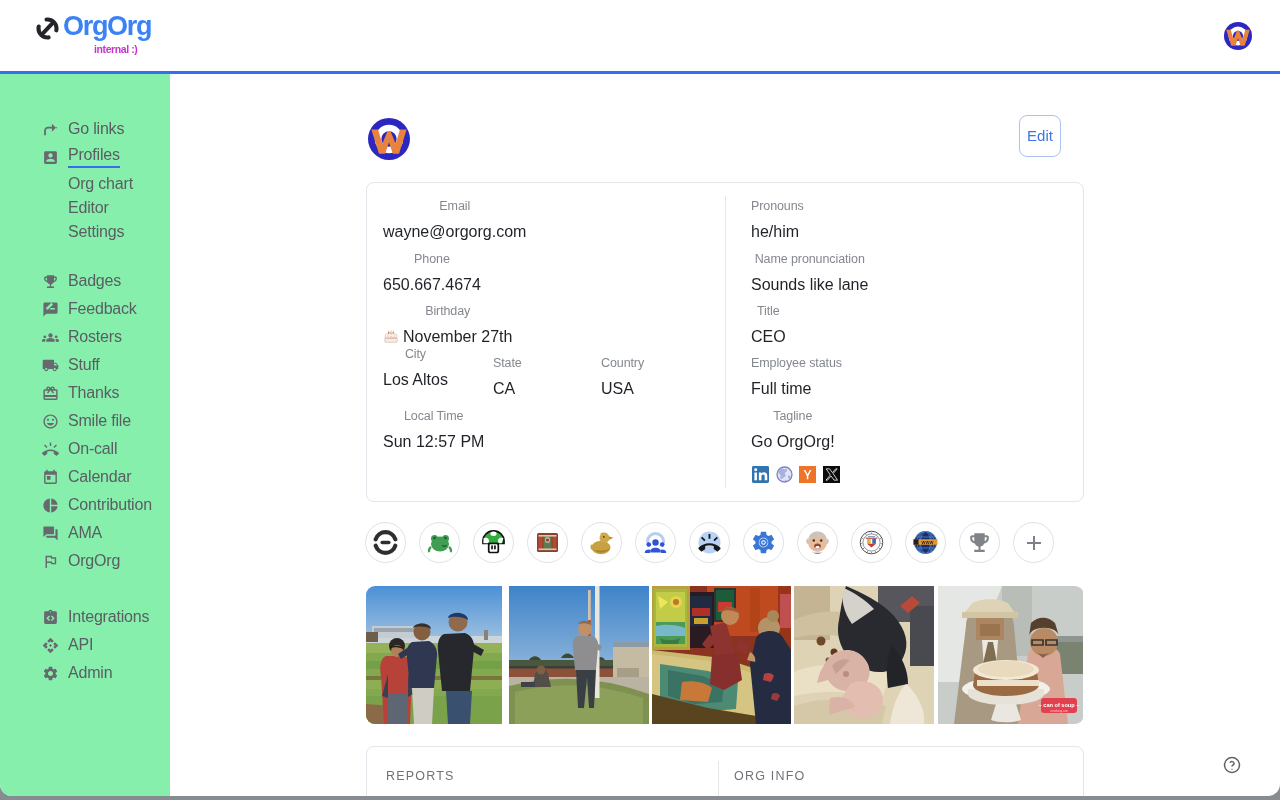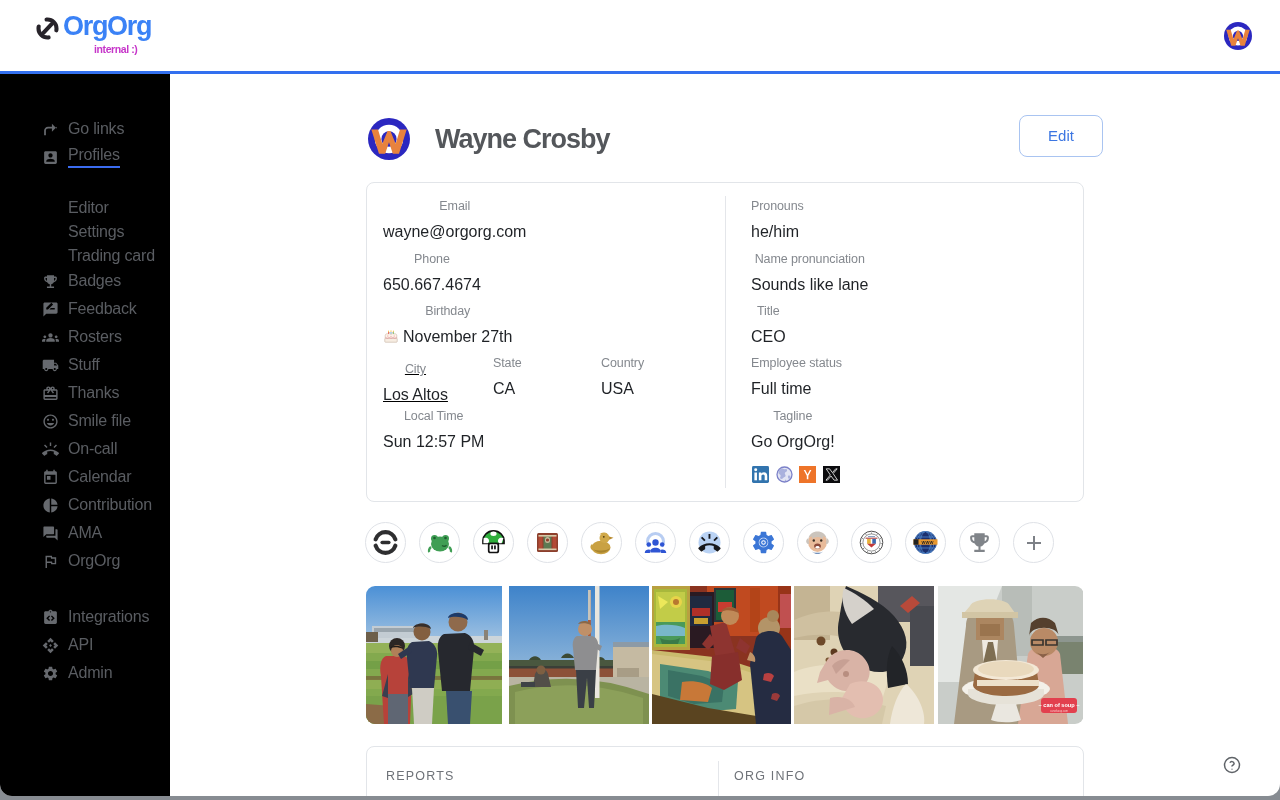--- a/index.html
+++ b/index.html
@@ -7,34 +7,34 @@
 body { background:#878c92; font-family:"Liberation Sans", sans-serif; }
 #win { position:absolute; left:0; top:0; width:1280px; height:796px; background:#fff;
   border-bottom-left-radius:12px; border-bottom-right-radius:12px; overflow:hidden; }
 
 #header { position:absolute; left:0; top:0; width:1280px; height:74px; background:#fff;
   border-bottom:3px solid #3370ef; }
 #logoword { position:absolute; left:63px; top:11px; font-size:27px; font-weight:bold; color:#3b82f6; letter-spacing:-1.3px; }
 #logosub { position:absolute; left:94px; top:43px; font-size:10.5px; font-weight:bold; color:#c635c9; letter-spacing:-0.4px; }
 #hdravatar { position:absolute; left:1224px; top:22px; }
 
-#sidebar { position:absolute; left:0; top:74px; width:170px; height:723px; background:#000000; }
+#sidebar { position:absolute; left:0; top:74px; width:170px; height:723px; background:#86efac; }
 .nav { position:absolute; left:0; width:170px; height:28px; display:flex; align-items:center; }
 .nav svg { position:absolute; left:42px; width:17px; height:17px; }
 .nav span { position:absolute; left:68px; font-size:16px; color:#5a5d62; letter-spacing:-0.2px; }
 .nav.sub span { left:68px; }
 .nav.active span { border-bottom:2px solid #3b6cf0; padding-bottom:2px; }
 
 #main { position:absolute; left:0; top:74px; width:1280px; height:723px; }
 .label { font-size:12.5px; color:#84888e; letter-spacing:-0.1px; }
 .value { font-size:16px; color:#1f2226; }
 
 #bigavatar { position:absolute; left:368px; top:44px; }
 #name { position:absolute; left:435px; top:50px; font-size:27px; font-weight:bold; color:#54575b; letter-spacing:-1px; }
-#editbtn { position:absolute; left:1019px; top:41px; width:84px; height:42px; border:1px solid #a9c4f1;
+#editbtn { position:absolute; left:1019px; top:41px; width:42px; height:42px; border:1px solid #a9c4f1;
   border-radius:8px; color:#3c76e2; font-size:15px; text-align:center; line-height:40px; background:#fff; }
 
 #card { position:absolute; left:366px; top:108px; width:718px; height:320px;
   border:1px solid #e2e5e9; border-radius:8px; background:#fff; }
 #carddivider { position:absolute; left:358px; top:13px; width:1px; height:292px; background:#e4e6ea; }
 .fld { position:absolute; }
 .fld .label { display:block;text-align:center; }
 .fld .value { display:block; margin-top:10px; }
 
 #badges { position:absolute; left:365px; top:448px; height:42px; }
@@ -78,28 +78,28 @@
           <path d="M21 11l-7-7v4H8.5C5.46 8 3 10.46 3 13.5V20h2.5v-6.5c0-1.66 1.34-3 3-3H14v4.5l7-7z"></path>
         </svg>
         <span>Go links</span>
       </div>
     <div class="nav active" style="top:69px;">
         <svg viewBox="0 0 24 24" fill="#66696e">
           <path d="M3 5v14c0 1.1.89 2 2 2h14c1.1 0 2-.9 2-2V5c0-1.1-.9-2-2-2H5c-1.11 0-2 .9-2 2zm12 4c0 1.66-1.34 3-3 3s-3-1.34-3-3 1.34-3 3-3 3 1.34 3 3zm-9 8c0-2 4-3.1 6-3.1s6 1.1 6 3.1v1H6v-1z"></path>
         </svg>
         <span>Profiles</span>
       </div>
+    <div class="nav sub" style="top:96px;">
+        <span>Org chart</span>
+      </div>
     <div class="nav sub" style="top:120px;">
         <span>Editor</span>
       </div>
     <div class="nav sub" style="top:144px;">
         <span>Settings</span>
-      </div>
-    <div class="nav sub" style="top:168px;">
-        <span>Trading card</span>
       </div>
     <div class="nav" style="top:193px;">
         <svg viewBox="0 0 24 24" fill="#66696e">
           <path d="M19 5h-2V3H7v2H5c-1.1 0-2 .9-2 2v1c0 2.55 1.92 4.63 4.39 4.94.63 1.5 1.98 2.63 3.61 2.96V19H7v2h10v-2h-4v-3.1c1.63-.33 2.98-1.46 3.61-2.96C19.08 12.63 21 10.55 21 8V7c0-1.1-.9-2-2-2zM5 8V7h2v3.82C5.84 10.4 5 9.3 5 8zm14 0c0 1.3-.84 2.4-2 2.82V7h2v1z"></path>
         </svg>
         <span>Badges</span>
       </div>
     <div class="nav" style="top:221px;">
         <svg viewBox="0 0 24 24" fill="#66696e">
           <path d="M20 2H4c-1.1 0-1.99.9-1.99 2L2 22l4-4h14c1.1 0 2-.9 2-2V4c0-1.1-.9-2-2-2zm-14 10v-2.47l6.88-6.88c.2-.2.51-.2.71 0l1.77 1.77c.2.2.2.51 0 .71L8.47 12H6zm12 0h-7.5l2-2H18v2z"></path>
@@ -180,21 +180,20 @@
       </div>
   </div>
 
   <div id="main">
     <svg id="bigavatar" width="42" height="42" viewBox="0 0 44 44">
       <circle cx="22" cy="22" r="22" fill="#2b27c0"></circle>
       <circle cx="22" cy="22" r="14.8" fill="#fff"></circle>
       <circle cx="22" cy="22" r="8" fill="#2b27c0"></circle>
       <path d="M3.5 12 L10.5 12 L15 27 L20.5 13.5 L23.5 13.5 L29 27 L33.5 12 L40.5 12 L32.5 37.5 L26 37.5 L22 25.5 L18 37.5 L11.5 37.5 Z" fill="#e8823d"></path>
     </svg>
-    <div id="name">Wayne Crosby</div>
     <div id="editbtn">Edit</div>
 
     <div id="card">
       <div id="carddivider"></div>
       <div class="fld" style="left:16px; top:16px;">
           <span class="label">Email</span>
           <span class="value">wayne@orgorg.com</span>
         </div>
       <div class="fld" style="left:16px; top:69px;">
           <span class="label">Phone</span>
@@ -210,21 +209,21 @@
               <circle cx="9" cy="9.3" r=".55" fill="#d85a6a"></circle>
               <circle cx="12.5" cy="9" r=".55" fill="#d85a6a"></circle>
               <rect x="5.7" y="4.6" width="1.1" height="2" fill="#e85a5a"></rect>
               <rect x="8.45" y="4.4" width="1.1" height="2" fill="#68b4e8"></rect>
               <rect x="11.2" y="4.6" width="1.1" height="2" fill="#7ac87a"></rect>
               <ellipse cx="6.2" cy="3.7" rx=".6" ry="1" fill="#f8c34a"></ellipse>
               <ellipse cx="9" cy="3.5" rx=".6" ry="1" fill="#f8c34a"></ellipse>
               <ellipse cx="11.7" cy="3.7" rx=".6" ry="1" fill="#f8c34a"></ellipse>
             </svg>November 27th</span>
         </div>
-      <div class="fld" style="left:16px; top:179px;text-decoration:underline;">
+      <div class="fld" style="left:16px; top:164px;">
           <span class="label">City</span>
           <span class="value">Los Altos</span>
         </div>
       <div class="fld" style="left:126px; top:173px;">
           <span class="label">State</span>
           <span class="value">CA</span>
         </div>
       <div class="fld" style="left:234px; top:173px;">
           <span class="label">Country</span>
           <span class="value">USA</span>

